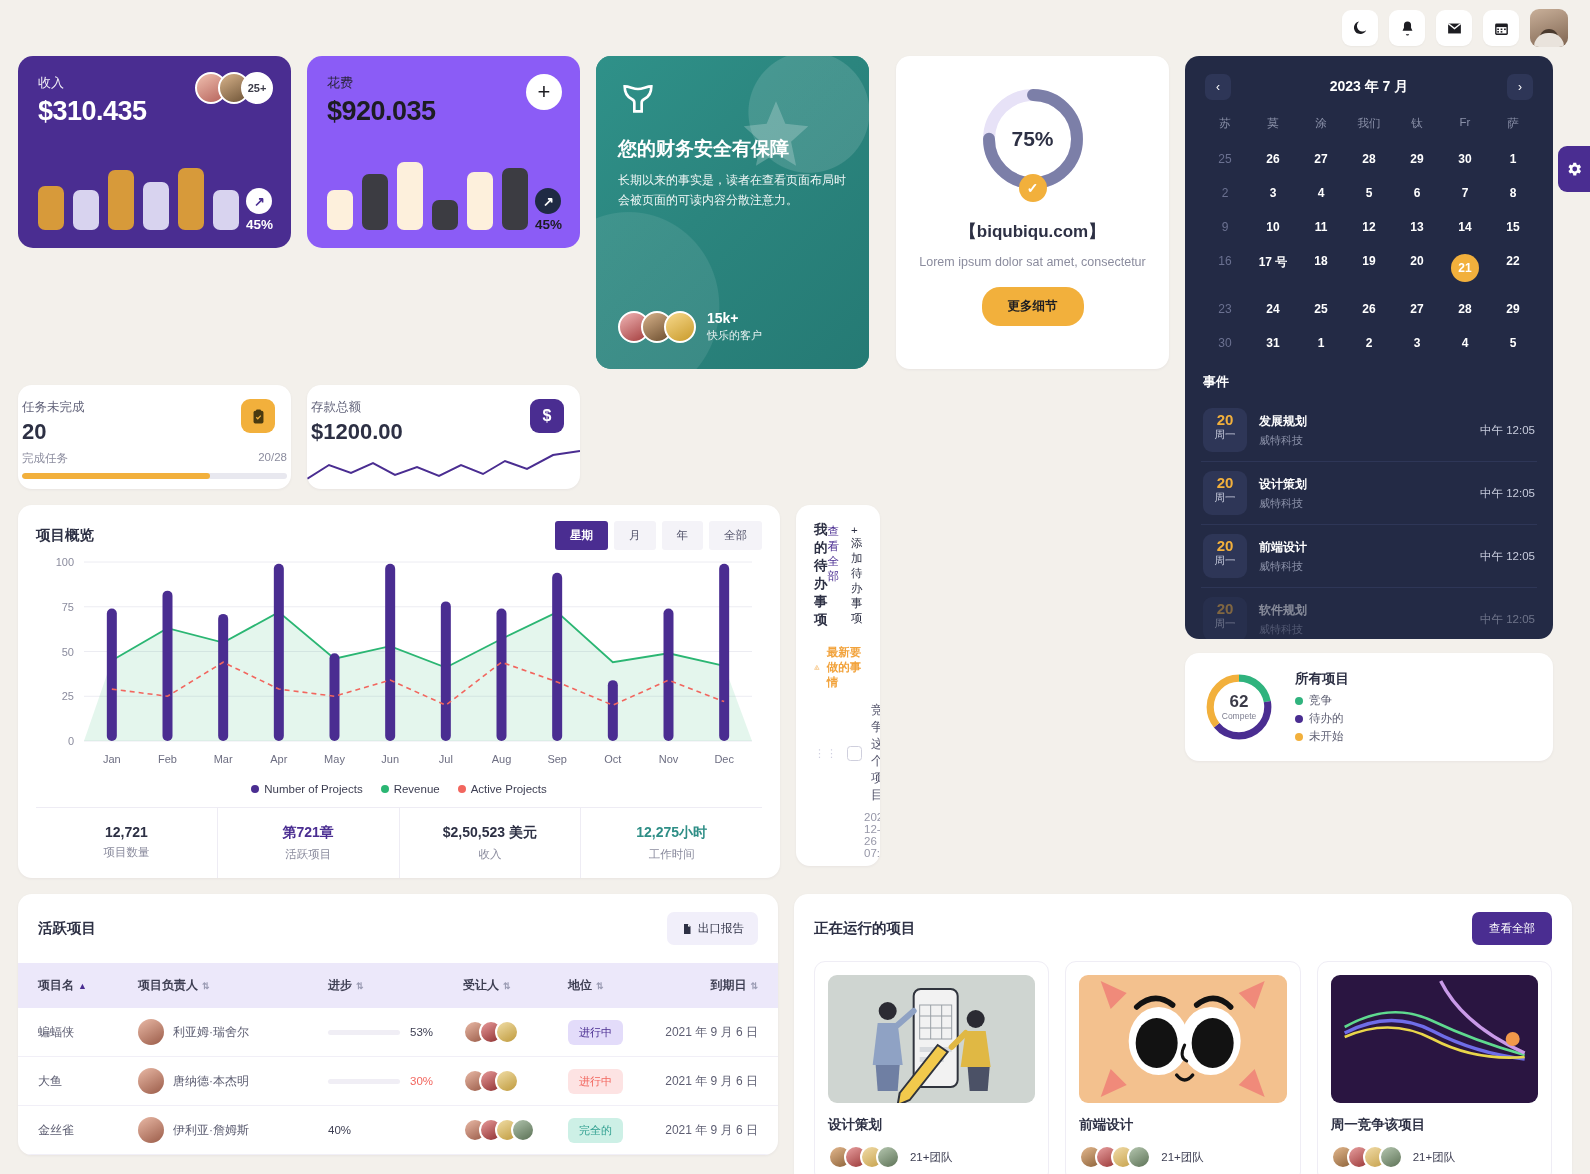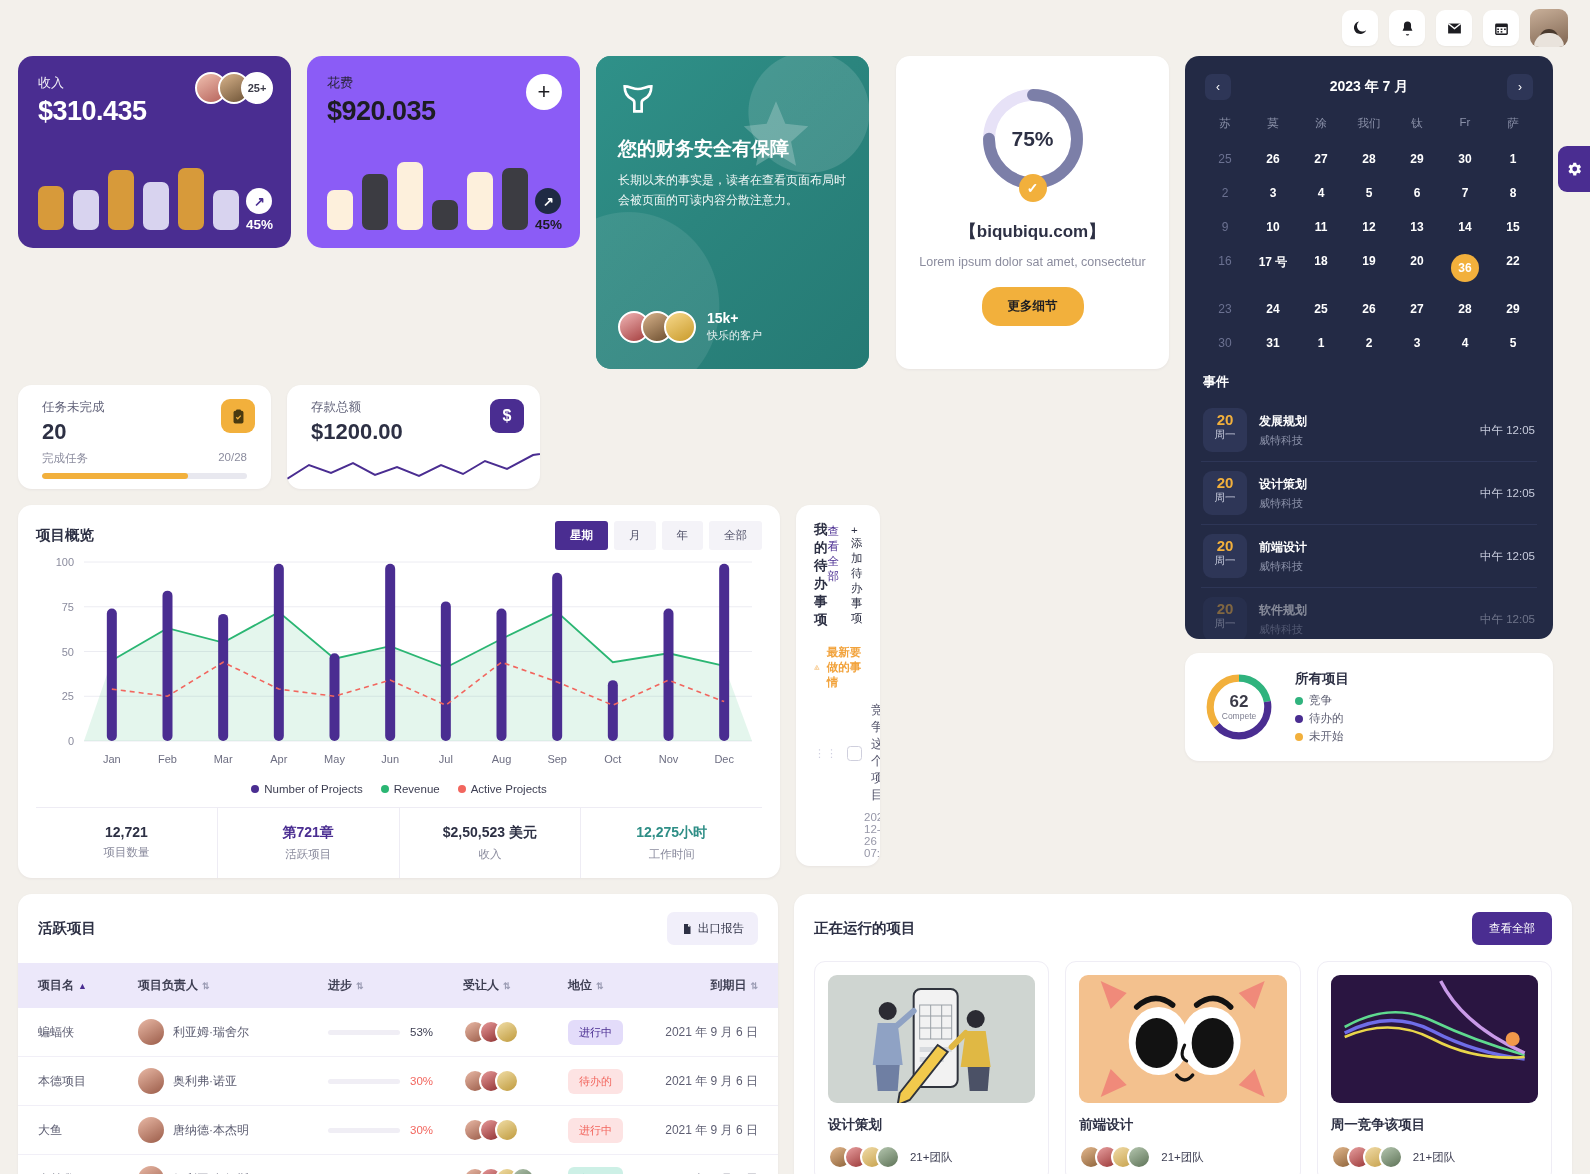--- a/index.html
+++ b/index.html
@@ -61,21 +61,21 @@
   .kpi-bars i { display:block; width:26px; border-radius:7px; }
   .kpi-pct { position:absolute; right:18px; bottom:16px; text-align:center; font-size:13.5px; font-weight:700; }
   .arrow-circ { width:26px; height:26px; border-radius:50%; display:flex; align-items:center; justify-content:center; margin:0 auto 3px; }
   .avatars { position:absolute; right:18px; top:16px; display:flex; }
   .av { width:32px; height:32px; border-radius:50%; border:2px solid #fff; margin-left:-9px; overflow:hidden; position:relative; }
   .av:first-child{margin-left:0;}
   .av.more { background:#fff; color:#3b3b48; font-size:11px; font-weight:700; display:flex; align-items:center; justify-content:center; border-color:#fff; }
   .plus-btn { position:absolute; right:18px; top:18px; width:36px; height:36px; border-radius:50%; background:#fff; border:none; font-size:22px; color:#1d1d22; cursor:pointer; line-height:1; display:flex; align-items:center; justify-content:center; }
 
   
-  .mini { width:253px; height:104px; padding:14px 24px; position:relative; }
+  .mini { width:273px; height:104px; padding:14px 4px; position:relative; }
   .mini-title { font-size:12.5px; color:#62637a; }
   .mini-val { font-size:22px; font-weight:700; margin-top:3px; }
   .mini-sub { display:flex; justify-content:space-between; font-size:11.5px; color:#8b8c9e; margin-top:6px; }
   .prog-track { height:6px; border-radius:4px; background:#e8e8ef; margin-top:7px; overflow:hidden; }
   .prog-fill { height:100%; border-radius:4px; background:#f2b03c; }
   .badge-sq { position:absolute; right:16px; top:14px; width:34px; height:34px; border-radius:9px; display:flex; align-items:center; justify-content:center; }
 
   
   .promo { width:273px; height:313px; border-radius:15px; padding:22px 22px; color:#fff; position:relative; overflow:hidden;
     background:#2e8e86; }
@@ -514,21 +514,21 @@
               <div class="cal-d"><span>11</span></div>
               <div class="cal-d"><span>12</span></div>
               <div class="cal-d"><span>13</span></div>
               <div class="cal-d"><span>14</span></div>
               <div class="cal-d"><span>15</span></div>
               <div class="cal-d mut"><span>16</span></div>
               <div class="cal-d"><span>17 号</span></div>
               <div class="cal-d"><span>18</span></div>
               <div class="cal-d"><span>19</span></div>
               <div class="cal-d"><span>20</span></div>
-              <div class="cal-d sel"><span>36</span></div>
+              <div class="cal-d sel"><span>21</span></div>
               <div class="cal-d"><span>22</span></div>
               <div class="cal-d mut"><span>23</span></div>
               <div class="cal-d"><span>24</span></div>
               <div class="cal-d"><span>25</span></div>
               <div class="cal-d"><span>26</span></div>
               <div class="cal-d"><span>27</span></div>
               <div class="cal-d"><span>28</span></div>
               <div class="cal-d"><span>29</span></div>
               <div class="cal-d mut"><span>30</span></div>
               <div class="cal-d"><span>31</span></div>
@@ -659,44 +659,20 @@
                 </span>
               </td>
               <td class="c4">
                 <span class="stack">
                   <i class="sav" style="background:linear-gradient(150deg,#e9b9a6,#9a5b48)"></i>
                   <i class="sav" style="background:linear-gradient(150deg,#e89a9a,#8e3030)"></i>
                   <i class="sav" style="background:linear-gradient(150deg,#f0dda6,#bf9a3c)"></i>
                 </span>
               </td>
               <td class="c5"><span class="pill" style="background:#e3dcfa;color:#4a2d91">进行中</span></td>
-              <td class="c6">2021 年 9 月 6 日</td>
-            </tr>
-            <tr>
-              <td class="c1">本德项目</td>
-              <td class="c2">
-                <span class="owner">
-                  <i class="oav" style="background:linear-gradient(150deg,#e9b9a6,#9a5b48)"></i>
-                  <span>奥利弗·诺亚</span>
-                </span>
-              </td>
-              <td class="c3">
-                <span class="pr-wrap">
-                  <span class="pr-t"><span class="pr-f" style="width:30%;background:#f2665e"></span></span>
-                  <span class="pr-v" style="color:#f2665e">30%</span>
-                </span>
-              </td>
-              <td class="c4">
-                <span class="stack">
-                  <i class="sav" style="background:linear-gradient(150deg,#e9b9a6,#9a5b48)"></i>
-                  <i class="sav" style="background:linear-gradient(150deg,#e89a9a,#8e3030)"></i>
-                  <i class="sav" style="background:linear-gradient(150deg,#f0dda6,#bf9a3c)"></i>
-                </span>
-              </td>
-              <td class="c5"><span class="pill" style="background:#fde3e3;color:#f2665e">待办的</span></td>
               <td class="c6">2021 年 9 月 6 日</td>
             </tr>
             <tr>
               <td class="c1">大鱼</td>
               <td class="c2">
                 <span class="owner">
                   <i class="oav" style="background:linear-gradient(150deg,#e9b9a6,#9a5b48)"></i>
                   <span>唐纳德·本杰明</span>
                 </span>
               </td>

